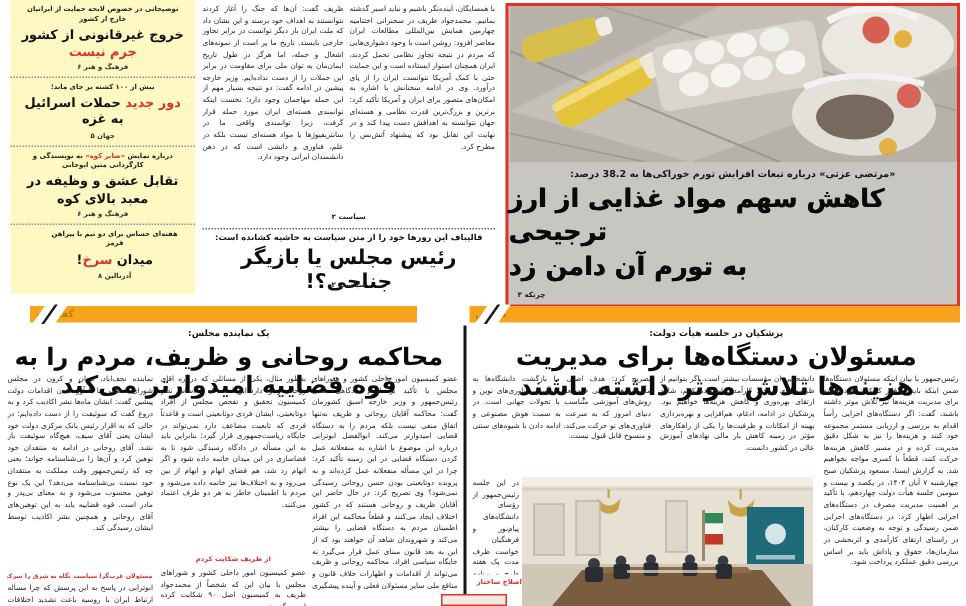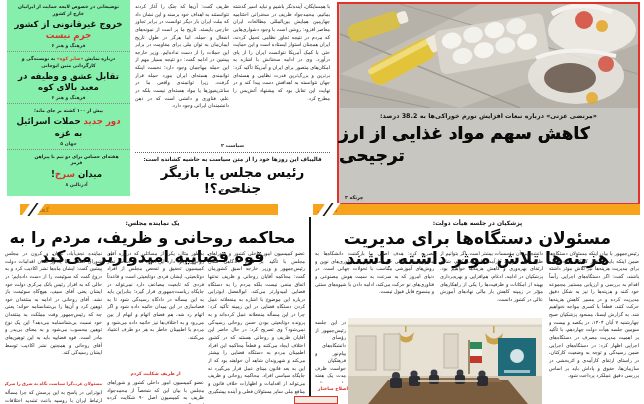--- a/index.html
+++ b/index.html
@@ -1,19 +1,19 @@
 <!DOCTYPE html>
 <html lang="fa"><head>
 <meta charset="utf-8">
 <style>
   html,body{margin:0;padding:0;background:#fff;}
   .page{position:relative;width:644px;height:404px;overflow:hidden;background:#fff;
         font-family:"DejaVu Sans",sans-serif;direction:rtl;}
   
-  .briefs{position:absolute;left:7px;top:0;width:123px;height:196px;background:#86efac;}
+  .briefs{position:absolute;left:7px;top:0;width:123px;height:196px;background:#fef9c3;}
   .brief{padding:4px 5px 3px;text-align:center;border-bottom:1px dotted #8a8a8a;}
   .brief:last-child{border-bottom:none;margin-left:16px;}
   .brief .kicker{font-size:4.6px;line-height:1.45;color:#222;font-weight:bold;}
   .brief .title{font-size:8.6px;line-height:1.3;font-weight:bold;color:#111;margin-top:1.5px;}
   .brief .tag{font-size:4.6px;font-weight:bold;color:#333;margin-top:2px;}
   .red{color:#d8322c;}
   
   .bodytxt{font-size:4.9px;line-height:1.56;text-align:justify;color:#1d1d1d;overflow:hidden;}
   .midcolA{position:absolute;left:233px;top:3px;width:97px;height:140px;}
   .midcolB{position:absolute;left:135px;top:3px;width:94px;height:140px;}
@@ -78,28 +78,28 @@
 
 <div class="page">
 
   <div class="briefs">
     <div class="brief">
       <div class="kicker"><span>توضیحاتی در خصوص لایحه حمایت از ایرانیان خارج از کشور</span><span class="red"></span><span></span></div>
       <div class="title"><span>خروج غیرقانونی از کشور </span><span class="red">جرم نیست</span><span></span></div>
       <div class="tag">فرهنگ و هنر ۶</div>
     </div>
     <div class="brief">
+      <div class="kicker"><span>بیش از ۱۰۰ کشته بر جای ماند؛</span><span class="red"></span><span></span></div>
+      <div class="title"><span></span><span class="red">دور جدید </span><span>حملات اسرائیل به غزه</span></div>
+      <div class="tag">جهان ۵</div>
+    </div>
+    <div class="brief">
       <div class="kicker"><span>درباره نمایش </span><span class="red">«صابر کوه»</span><span> به نویسندگی و کارگردانی متین ایوجانی</span></div>
       <div class="title"><span>تقابل عشق و وظیفه در معبد بالای کوه</span><span class="red"></span><span></span></div>
       <div class="tag">فرهنگ و هنر ۶</div>
-    </div>
-    <div class="brief">
-      <div class="kicker"><span>بیش از ۱۰۰ کشته بر جای ماند؛</span><span class="red"></span><span></span></div>
-      <div class="title"><span></span><span class="red">دور جدید </span><span>حملات اسرائیل به غزه</span></div>
-      <div class="tag">جهان ۵</div>
     </div>
     <div class="brief">
       <div class="kicker"><span>هفته‌ای حساس برای دو تیم با پیراهن قرمز</span><span class="red"></span><span></span></div>
       <div class="title"><span>میدان </span><span class="red">سرخ</span><span>!</span></div>
       <div class="tag">آدرنالین ۸</div>
     </div>
   </div>
 
   <div class="bodytxt midcolA">با همسایگان، آینده‌نگر باشیم و نباید اسیر گذشته بمانیم. محمدجواد ظریف در سخنرانی اختتامیه چهارمین همایش بین‌المللی مطالعات ایران معاصر افزود: روشن است با وجود دشواری‌هایی که مردم در نتیجه تجاوز نظامی تحمل کردند، ایران همچنان استوار ایستاده است و این حمایت حتی با کمک آمریکا نتوانست ایران را از پای درآورد. وی در ادامه سخنانش با اشاره به امکان‌های متصور برای ایران و آمریکا تأکید کرد: برترین و بزرگ‌ترین قدرت نظامی و هسته‌ای جهان نتوانسته به اهدافش دست پیدا کند و در نهایت این تقابل بود که پیشنهاد آتش‌بس را مطرح کرد.</div>
   <div class="bodytxt midcolB">ظریف گفت: آن‌ها که جنگ را آغاز کردند نتوانستند به اهداف خود برسند و این نشان داد که ملت ایران بار دیگر توانست در برابر تجاوز خارجی بایستد. تاریخ ما پر است از نمونه‌های اشغال و حمله، اما هرگز در طول تاریخ ایمان‌مان به توان ملی برای مقاومت در برابر این حملات را از دست نداده‌ایم. وزیر خارجه پیشین در ادامه گفت: دو نتیجه بسیار مهم از این حمله مهاجمان وجود دارد؛ نخست اینکه توانمندی هسته‌ای ایران مورد حمله قرار گرفت، زیرا توانمندی واقعی ما در سانتریفیوژها یا مواد هسته‌ای نیست بلکه در علم، فناوری و دانشی است که در ذهن دانشمندان ایرانی وجود دارد.</div>
@@ -151,20 +151,21 @@
           <ellipse cx="230" cy="74" rx="26" ry="15" fill="#5d4b40" opacity="0.8"></ellipse>
           <circle cx="266" cy="60" r="8" fill="#d24636" opacity="0.8"></circle>
           <circle cx="252" cy="94" r="6" fill="#e3a92c" opacity="0.85"></circle>
           <path d="M196 54 Q230 40 276 52" stroke="#f4f2ee" stroke-width="4" fill="none"></path>
         </g>
       </svg>
     </div>
     <div class="econ-kicker">«مرتضی عزتی» درباره تبعات افزایش تورم خوراکی‌ها به 38.2 درصد:</div>
     <div class="econ-title">
       <div>کاهش سهم مواد غذایی از ارز ترجیحی</div>
+      <div>به تورم آن دامن زد</div>
     </div>
     <div class="econ-tag">چرتکه ۳</div>
   </div>
 
   <div class="bar bar-left">
     <span class="lbl">گفت‌وگو</span>
     <div class="notch" style="left:6px;"></div>
   </div>
   <div class="bar bar-right">
     <span class="lbl">گزارش</span>

